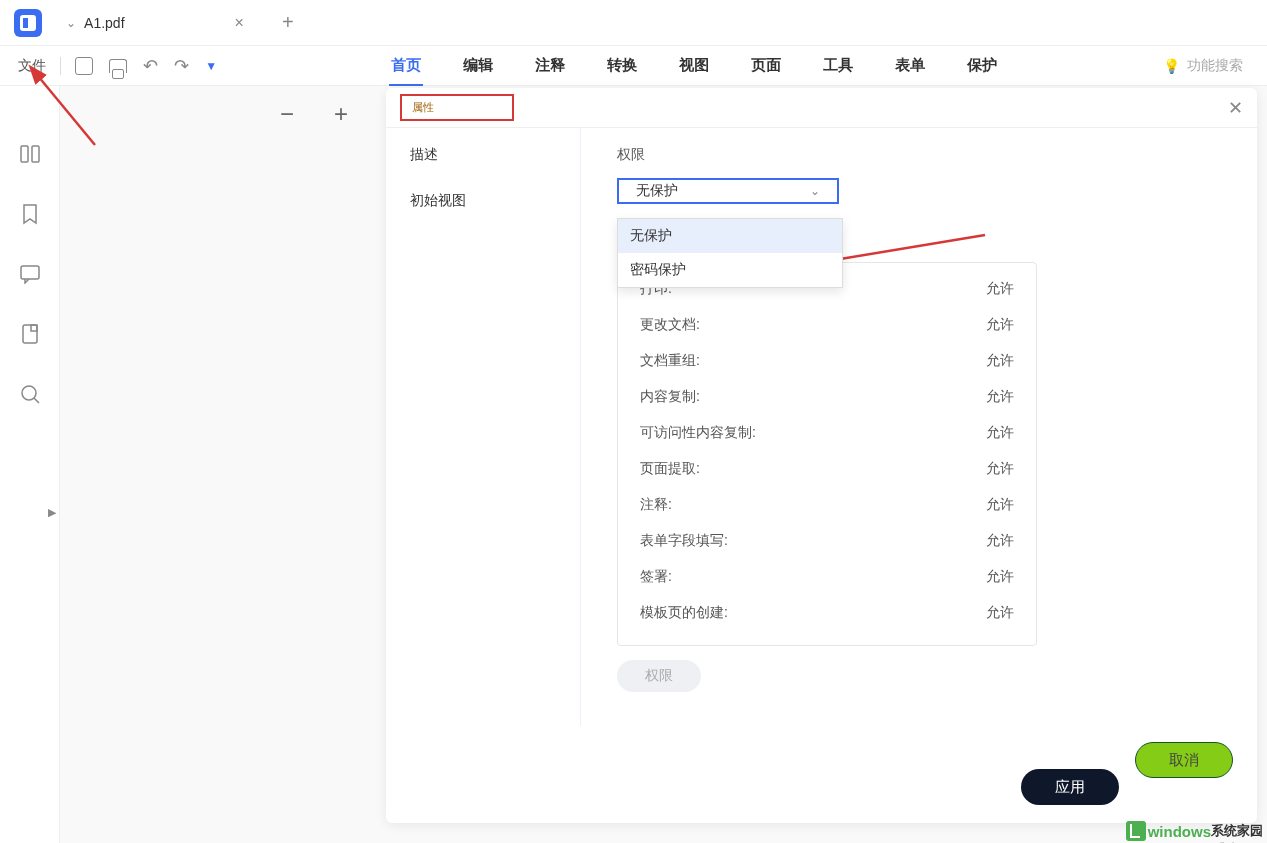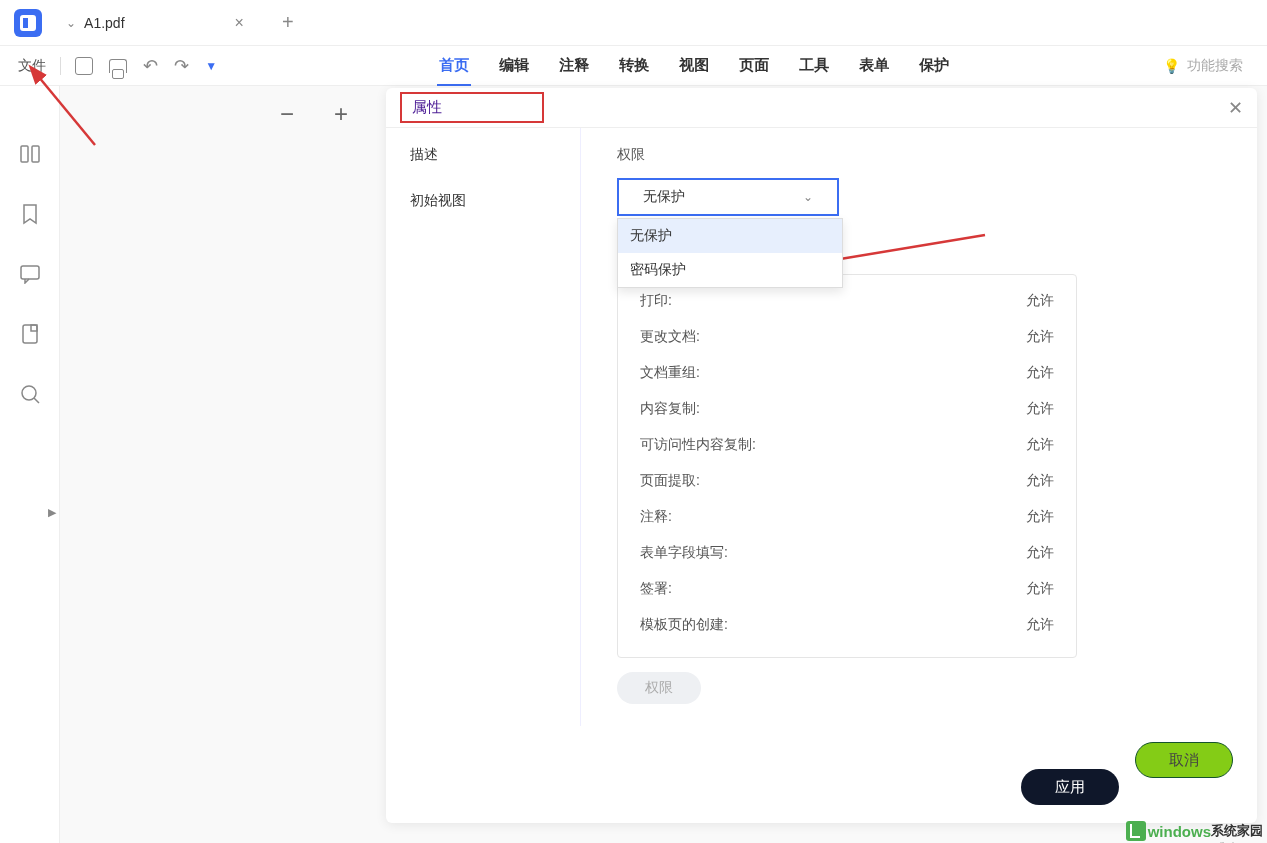--- a/index.html
+++ b/index.html
@@ -16,58 +16,58 @@
 
     
     .toolbar { height: 40px; display: flex; align-items: center; padding: 0 10px; border-bottom: 1px solid #eee; font-size: 14px; color: #555; }
     .toolbar .tb-item { padding: 4px 8px; cursor: pointer; display: flex; align-items: center; }
     .toolbar .divider { width: 1px; height: 18px; background: #ddd; margin: 0 6px; }
     .icon-sq { width: 18px; height: 18px; border: 1.5px solid #888; border-radius: 3px; }
     .icon-print { width: 18px; height: 14px; border: 1.5px solid #888; border-radius: 3px 3px 0 0; border-bottom: none; position: relative; }
     .icon-print::after { content: ""; position: absolute; left: 2px; right: 2px; bottom: -6px; height: 8px; border: 1.5px solid #888; border-radius: 2px; }
     .icon-undo, .icon-redo { font-size: 18px; color: #888; }
 
-    .menubar { flex: 1; display: flex; justify-content: center; gap: 26px; font-size: 15px; font-weight: 600; color: #333; }
+    .menubar { flex: 1; display: flex; justify-content: center; gap: 38px; font-size: 15px; font-weight: 600; color: #333; }
     .menubar .menu { padding: 6px 2px; cursor: pointer; position: relative; }
     .menubar .menu.active { color: #3b6df2; }
     .menubar .menu.active::after { content: ""; position: absolute; left: 0; right: 0; bottom: -6px; height: 3px; background: #3b6df2; }
     .search-feat { display: flex; align-items: center; color: #aaa; font-size: 14px; padding-right: 14px; cursor: pointer; }
     .search-feat .bulb { margin-right: 6px; font-size: 14px; }
 
     
     .main { display: flex; height: calc(843px - 46px - 40px); position: relative; }
     .side-left { width: 60px; border-right: 1px solid #eee; display: flex; flex-direction: column; align-items: center; padding-top: 56px; gap: 36px; position: relative; }
     .side-left .sicon { width: 24px; height: 24px; color: #888; cursor: pointer; display: flex; align-items: center; justify-content: center; }
     .side-left .expand { position: absolute; right: -1px; top: 420px; width: 12px; height: 20px; font-size: 11px; color: #888; cursor: pointer; }
 
     .doc-area { flex: 1; background: #f9f9f9; position: relative; }
     .zoom-ctrl { position: absolute; top: 14px; left: 220px; display: flex; gap: 40px; color: #666; font-size: 24px; }
     .zoom-ctrl span { cursor: pointer; }
 
     
     .props-panel { position: absolute; top: 2px; left: 386px; right: 10px; bottom: 20px; background: #fff; border-radius: 6px; box-shadow: 0 2px 12px rgba(0,0,0,0.08); display: flex; flex-direction: column; }
     .props-header { height: 40px; padding: 0 14px; display: flex; align-items: center; border-bottom: 1px solid #eee; }
-    .props-header .title-box { border: 2px solid #d63838; padding: 4px 100px 4px 10px; font-size: 15px; color: #4c1d95; }
+    .props-header .title-box { border: 2px solid #d63838; padding: 4px 78px 4px 10px; font-size: 11px; color: #a16207; }
     .props-header .close-x { margin-left: auto; color: #888; font-size: 18px; cursor: pointer; }
 
     .props-body { flex: 1; display: flex; overflow: hidden; }
     .props-sidebar { width: 195px; background: #fff; border-right: 1px solid #eef; padding-top: 4px; }
     .props-sidebar .pnav { padding: 14px 24px; font-size: 14px; color: #333; cursor: pointer; }
     .props-sidebar .pnav.active { background: #d4e0fb; border: 2px solid #d63838; }
 
     .props-content { flex: 1; padding: 18px 20px 14px 36px; display: flex; flex-direction: column; overflow: hidden; }
     .sect-label { font-size: 14px; color: #555; margin-bottom: 14px; }
 
-    .select-box { width: 222px; height: 38px; border: 2px solid #3b6df2; display: flex; align-items: center; padding: 0 24px; font-size: 14px; color: #333; cursor: pointer; position: relative; }
+    .select-box { width: 222px; height: 26px; border: 2px solid #3b6df2; display: flex; align-items: center; padding: 0 17px; font-size: 14px; color: #333; cursor: pointer; position: relative; }
     .select-box .caret { margin-left: auto; color: #888; font-size: 12px; }
     .dropdown { position: absolute; top: 38px; left: -2px; width: 226px; background: #fff; border: 1px solid #ddd; box-shadow: 0 4px 10px rgba(0,0,0,0.1); z-index: 10; }
     .dropdown .dopt { padding: 8px 12px; font-size: 14px; color: #333; cursor: pointer; }
     .dropdown .dopt.sel { background: #e7effd; }
 
-    .perm-table { margin-top: 58px; border: 1px solid #e5e5e5; border-radius: 4px; padding: 8px 22px 14px 22px; width: 460px; }
+    .perm-table { margin-top: 58px; border: 1px solid #e5e5e5; border-radius: 4px; padding: 8px 22px 14px 22px; width: 420px; }
     .perm-row { display: flex; justify-content: space-between; padding: 9px 0; font-size: 14px; color: #555; }
     .perm-row .pval { color: #555; }
 
     .perm-btn { margin-top: 14px; width: 84px; height: 32px; border-radius: 16px; background: #eef0f3; color: #aaa; font-size: 14px; display: flex; align-items: center; justify-content: center; cursor: default; }
 
     .props-footer { display: flex; justify-content: flex-end; gap: 16px; padding: 16px 24px 18px; }
     .btn { width: 98px; height: 36px; border-radius: 18px; font-size: 15px; display: flex; align-items: center; justify-content: center; cursor: pointer; }
     .btn-primary { background: #0f172a; color: #fff; margin-top: 27px; }
     .btn-default { background: #84cc16; color: #444; border: 1px solid #14532d; }
 

